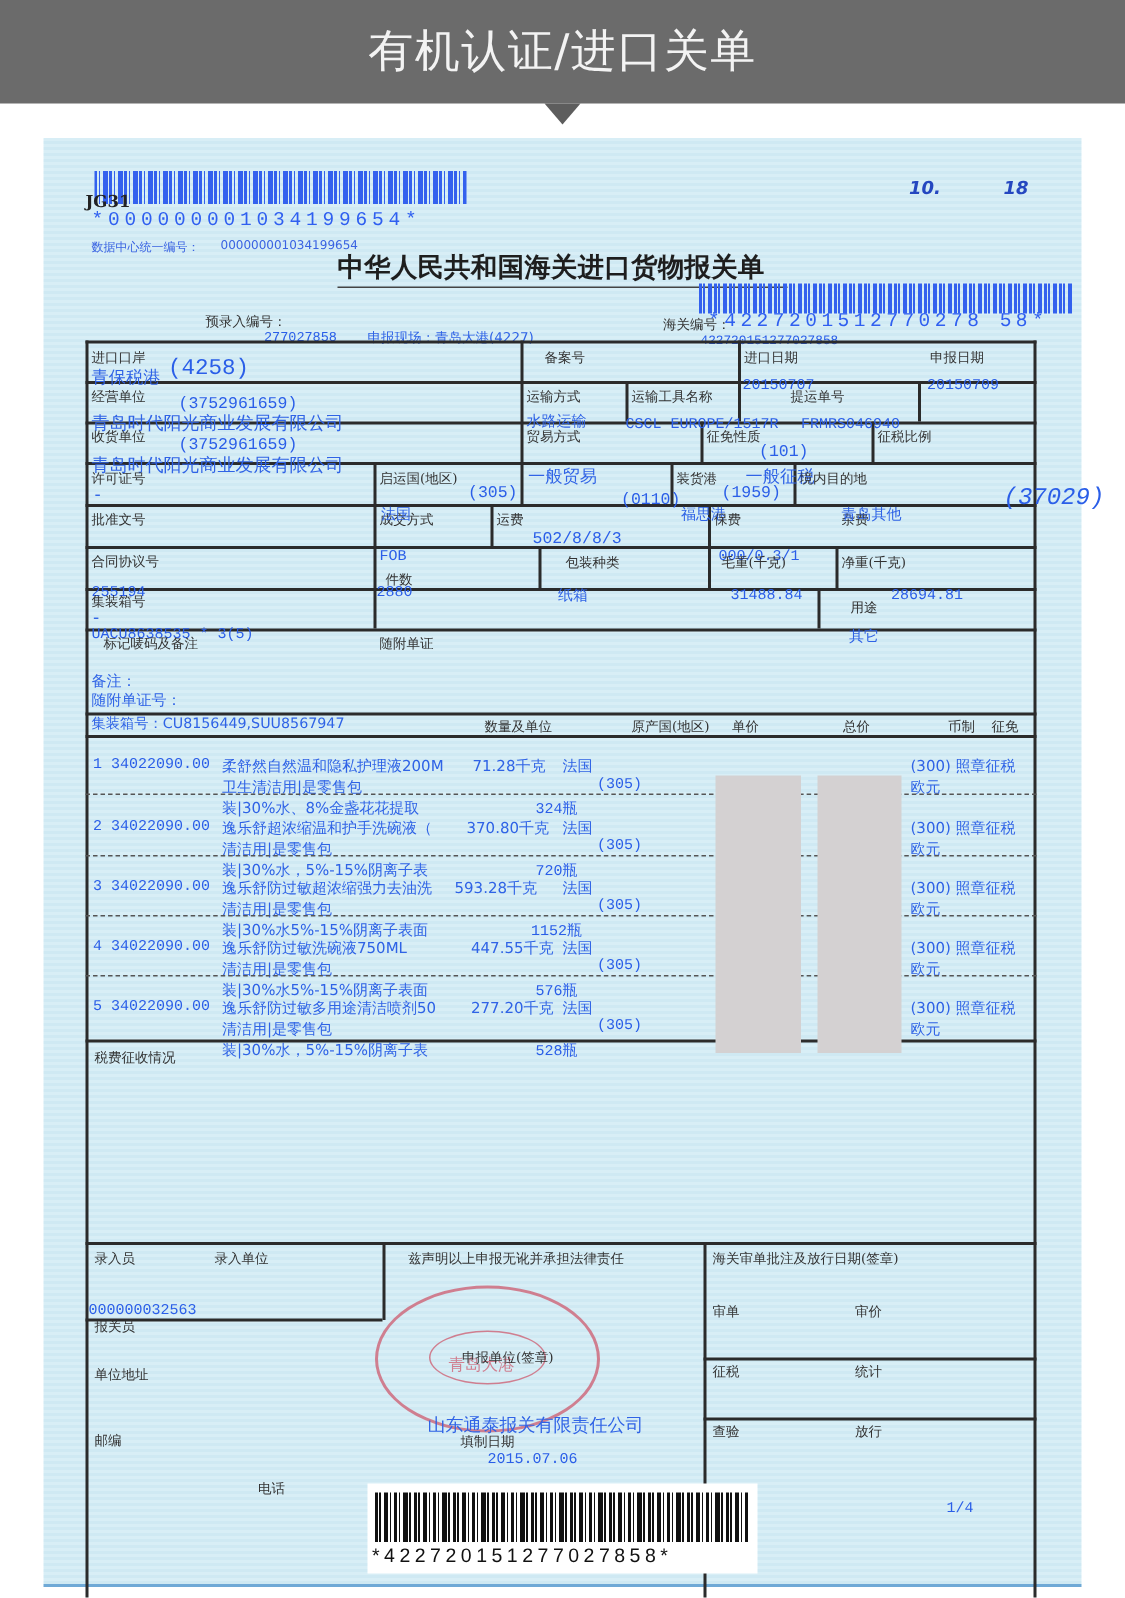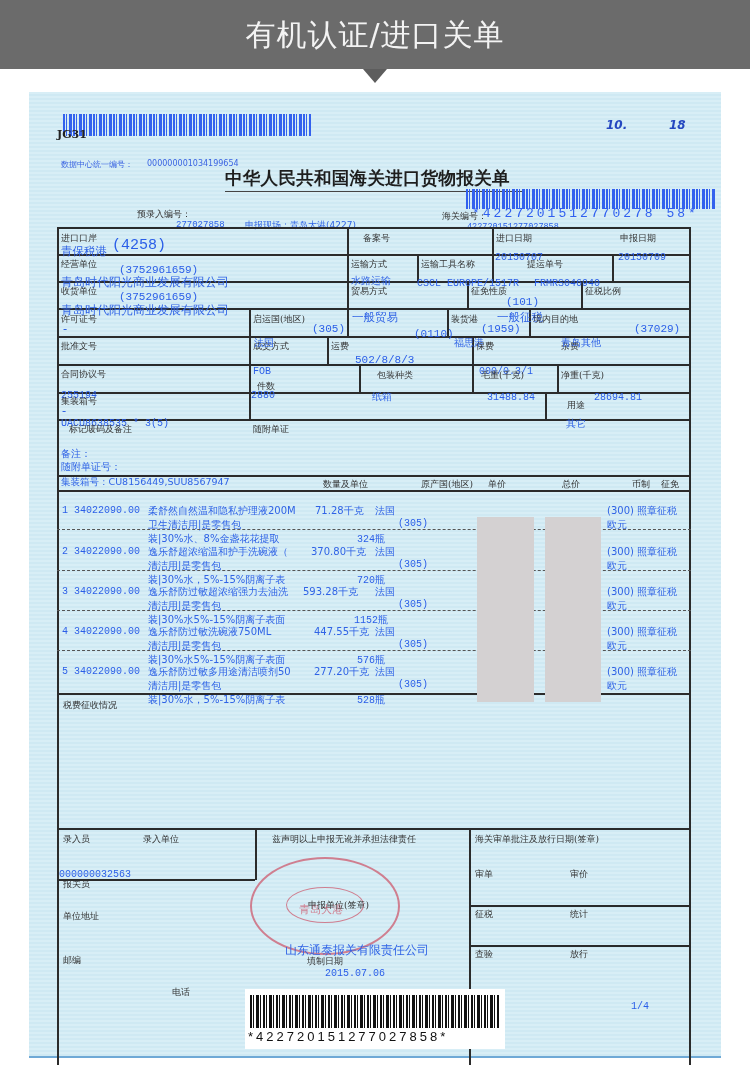--- a/index.html
+++ b/index.html
@@ -24,20 +24,21 @@
 </head>
 <body>
 
 <div class="banner"><span>有机认证/进口关单</span></div>
 <div class="banner-arrow"></div>
 
 <div class="paper">
 
   <div class="barcode" style="left:34px;top:22px;width:248px;height:22px;"></div>
   <div class="abs" style="left:28px;top:36px;font-family:'DejaVu Serif',serif;font-weight:bold;font-size:11px;color:#222;">JG31</div>
+  <div class="blue" style="left:32px;top:47px;font-size:13px;letter-spacing:3.2px;color:#2f5ff0;">*000000001034199654*</div>
   <div class="abs" style="left:32px;top:67px;font-size:8px;color:#3a63e2;">数据中心统一编号：</div>
   <div class="abs" style="left:118px;top:67px;font-size:8px;color:#3a63e2;">000000001034199654</div>
   <div class="abs" style="left:196px;top:74px;font-size:17.5px;color:#1e1e1e;font-weight:bold;letter-spacing:0.3px;">中华人民共和国海关进口货物报关单</div>
   <div class="abs" style="left:196px;top:99px;width:300px;height:1px;background:#444;"></div>
   <div class="abs" style="left:577px;top:26px;font-style:italic;font-weight:bold;font-size:12px;color:#2547c0;">10.</div>
   <div class="abs" style="left:640px;top:26px;font-style:italic;font-weight:bold;font-size:12px;color:#2547c0;">18</div>
 
   <div class="lbl" style="left:108px;top:116px;">预录入编号：</div>
   <div class="blue" style="left:147px;top:128px;font-size:9px;">277027858</div>
   <div class="bluecn" style="left:216px;top:127px;font-size:9px;">申报现场：青岛大港(4227)</div>
@@ -104,21 +105,21 @@
 
   <div class="lbl" style="left:32px;top:221px;">许可证号</div>
   <div class="bluecn" style="left:34px;top:230px;">-</div>
   <div class="lbl" style="left:224px;top:221px;">启运国(地区)</div>
   <div class="bluecn" style="left:323px;top:218px;">一般贸易</div>
   <div class="blue" style="left:283px;top:231px;font-size:11px;">(305)</div>
   <div class="lbl" style="left:422px;top:221px;">装货港</div>
   <div class="bluecn" style="left:468px;top:218px;">一般征税</div>
   <div class="blue" style="left:452px;top:231px;font-size:11px;">(1959)</div>
   <div class="lbl" style="left:504px;top:221px;">境内目的地</div>
-  <div class="blue" style="left:605px;top:231px;font-size:11px;">(37029)</div>
+  <div class="blue" style="left:640px;top:231px;font-size:16px;font-style:italic;">(37029)</div>
 
   <div class="lbl" style="left:32px;top:248px;">批准文号</div>
   <div class="lbl" style="left:224px;top:248px;">成交方式</div>
   <div class="bluecn" style="left:225px;top:244px;font-size:10px;">法国</div>
   <div class="lbl" style="left:302px;top:248px;">运费</div>
   <div class="bluecn" style="left:425px;top:244px;font-size:10px;">福思港</div>
   <div class="lbl" style="left:447px;top:248px;">保费</div>
   <div class="lbl" style="left:532px;top:248px;">杂费</div>
   <div class="bluecn" style="left:532px;top:244px;font-size:10px;">青岛其他</div>
 

